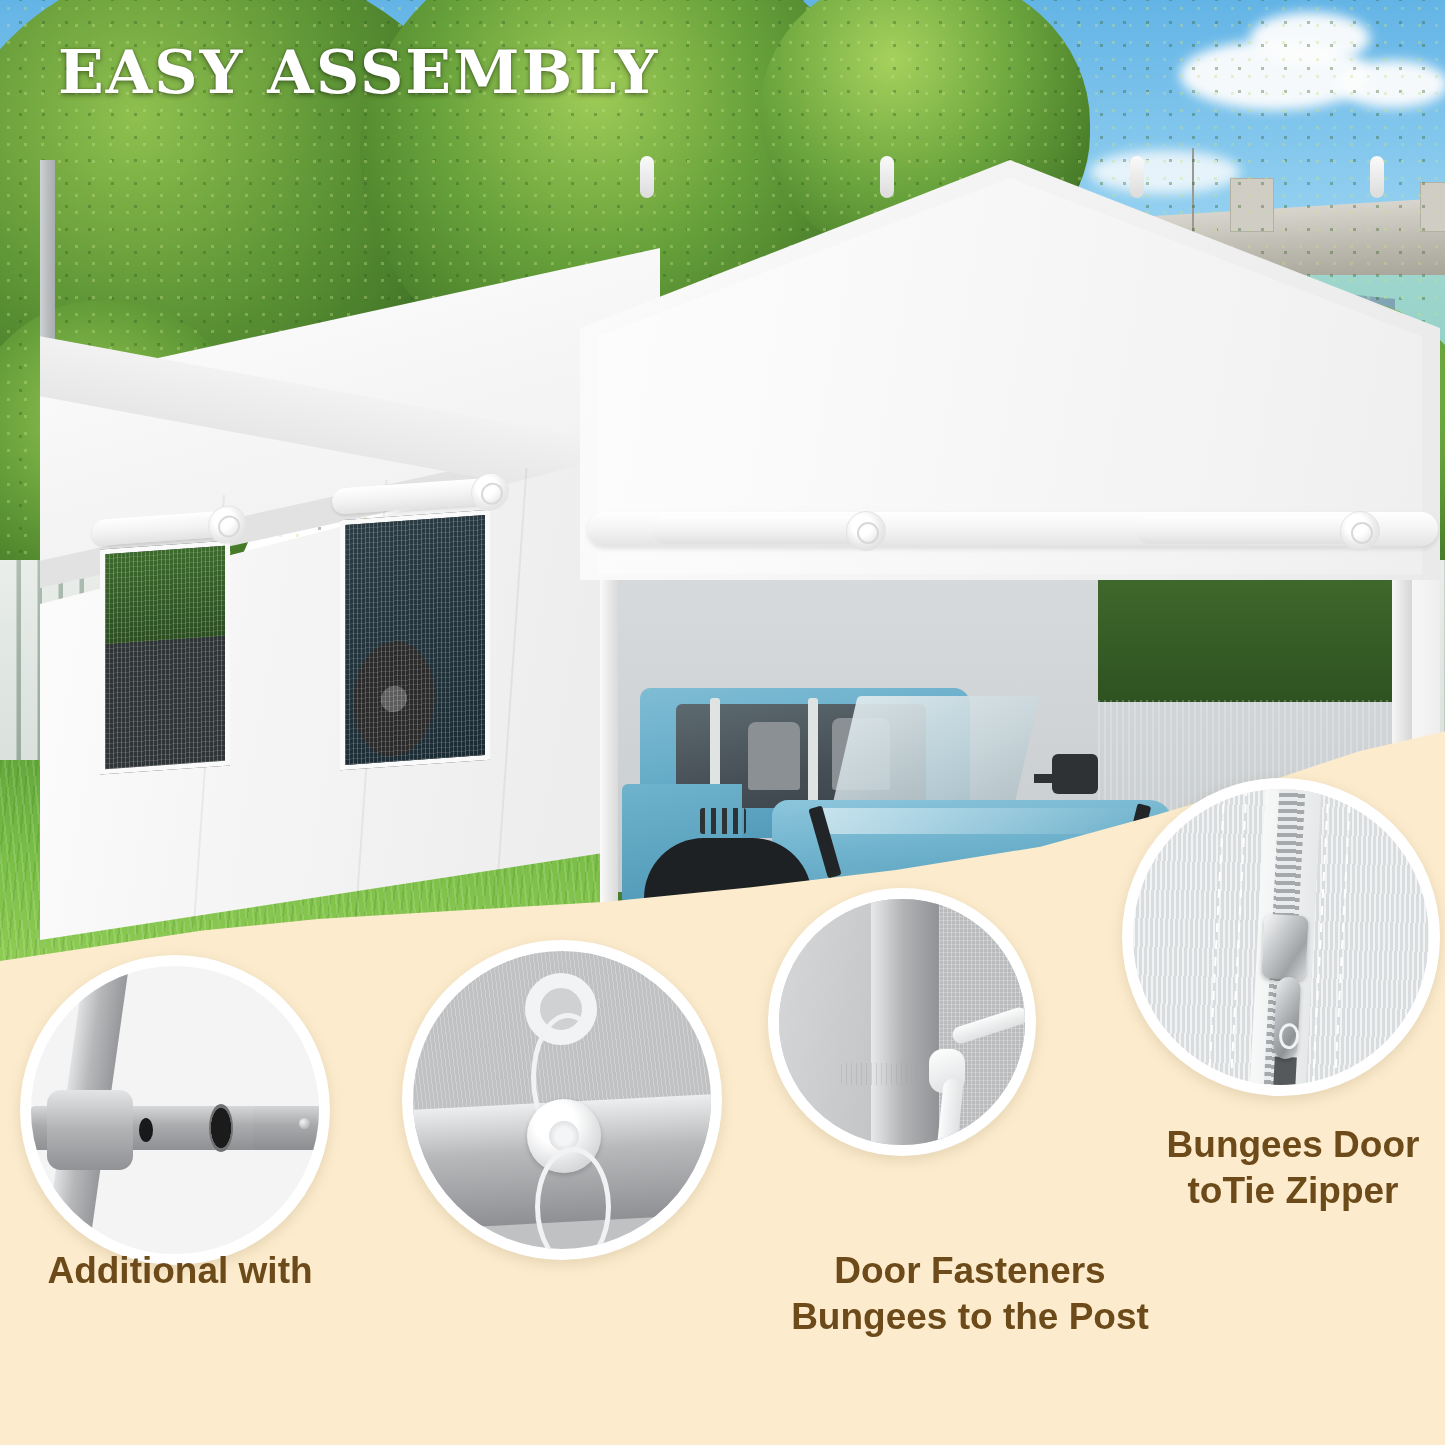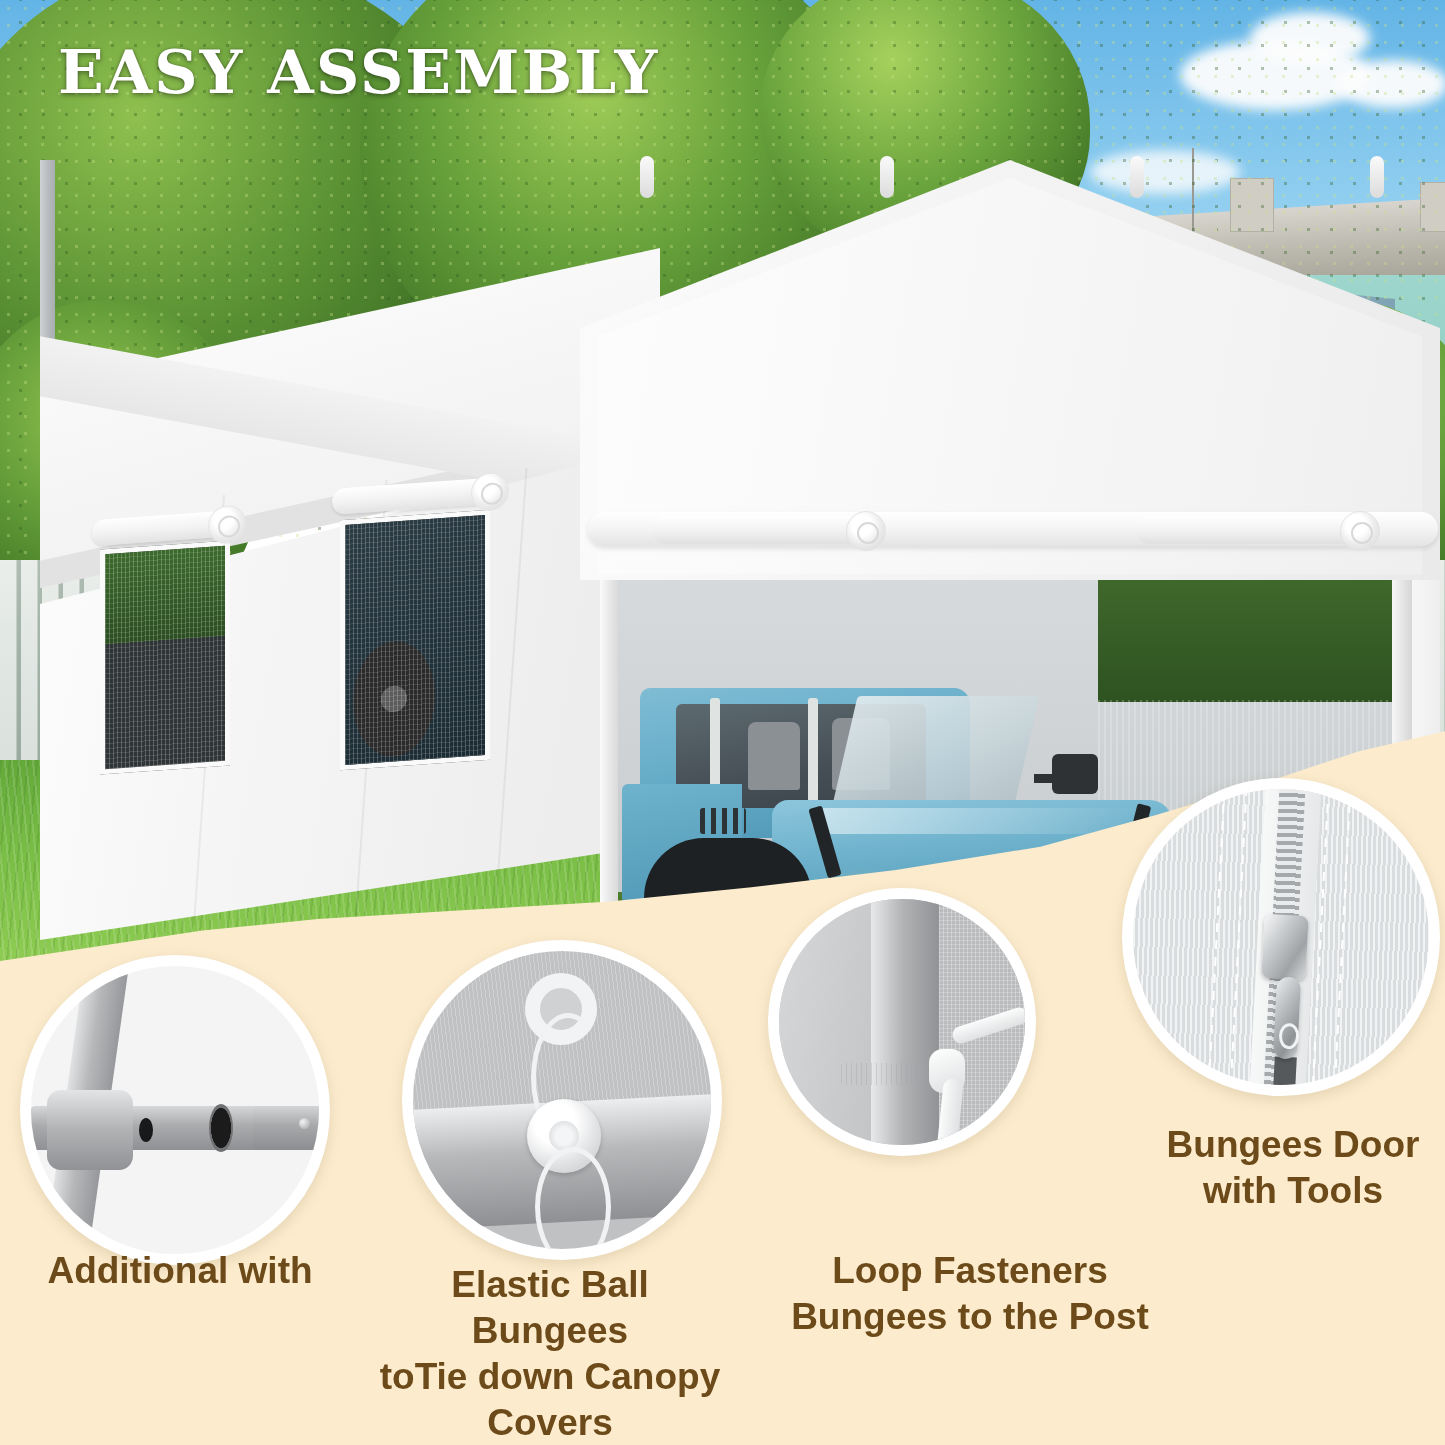--- a/index.html
+++ b/index.html
@@ -563,29 +563,24 @@
       <div class="pull"></div>
     </div>
   </div>
 
   <div class="headline">EASY ASSEMBLY</div>
 
   <div class="cap cap1">
     <div>Additional with</div>
   </div>
 
-  <div class="cap cap2">
-    <div>Elastic Ball Bungees</div>
-    <div>toTie down Canopy</div>
-    <div>Covers</div>
-  </div>
 
   <div class="cap cap3">
-    <div>Loop Fasteners</div>
+    <div>Door Fasteners</div>
     <div>Bungees to the Post</div>
   </div>
 
   <div class="cap cap4">
     <div>Bungees Door</div>
-    <div>with Tools</div>
+    <div>toTie Zipper</div>
   </div>
 
 </div>
 
 </body></html>

